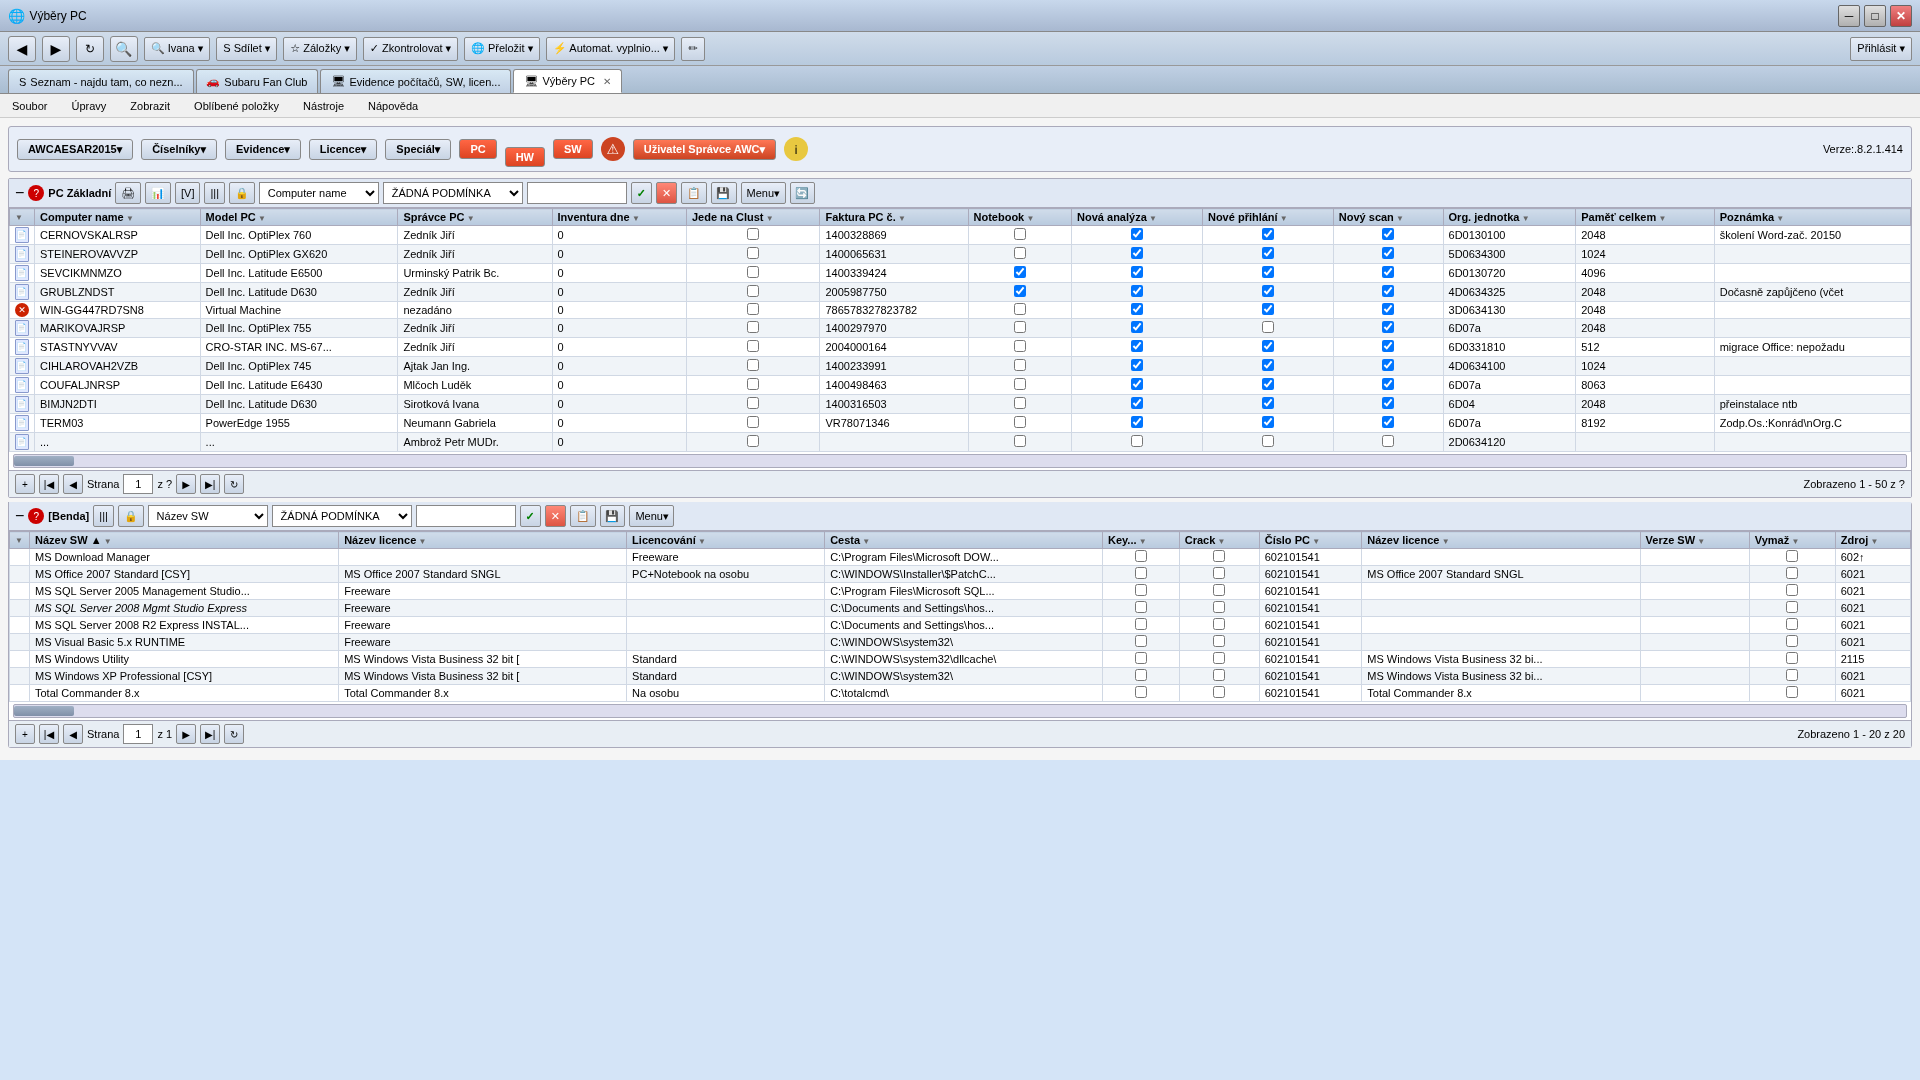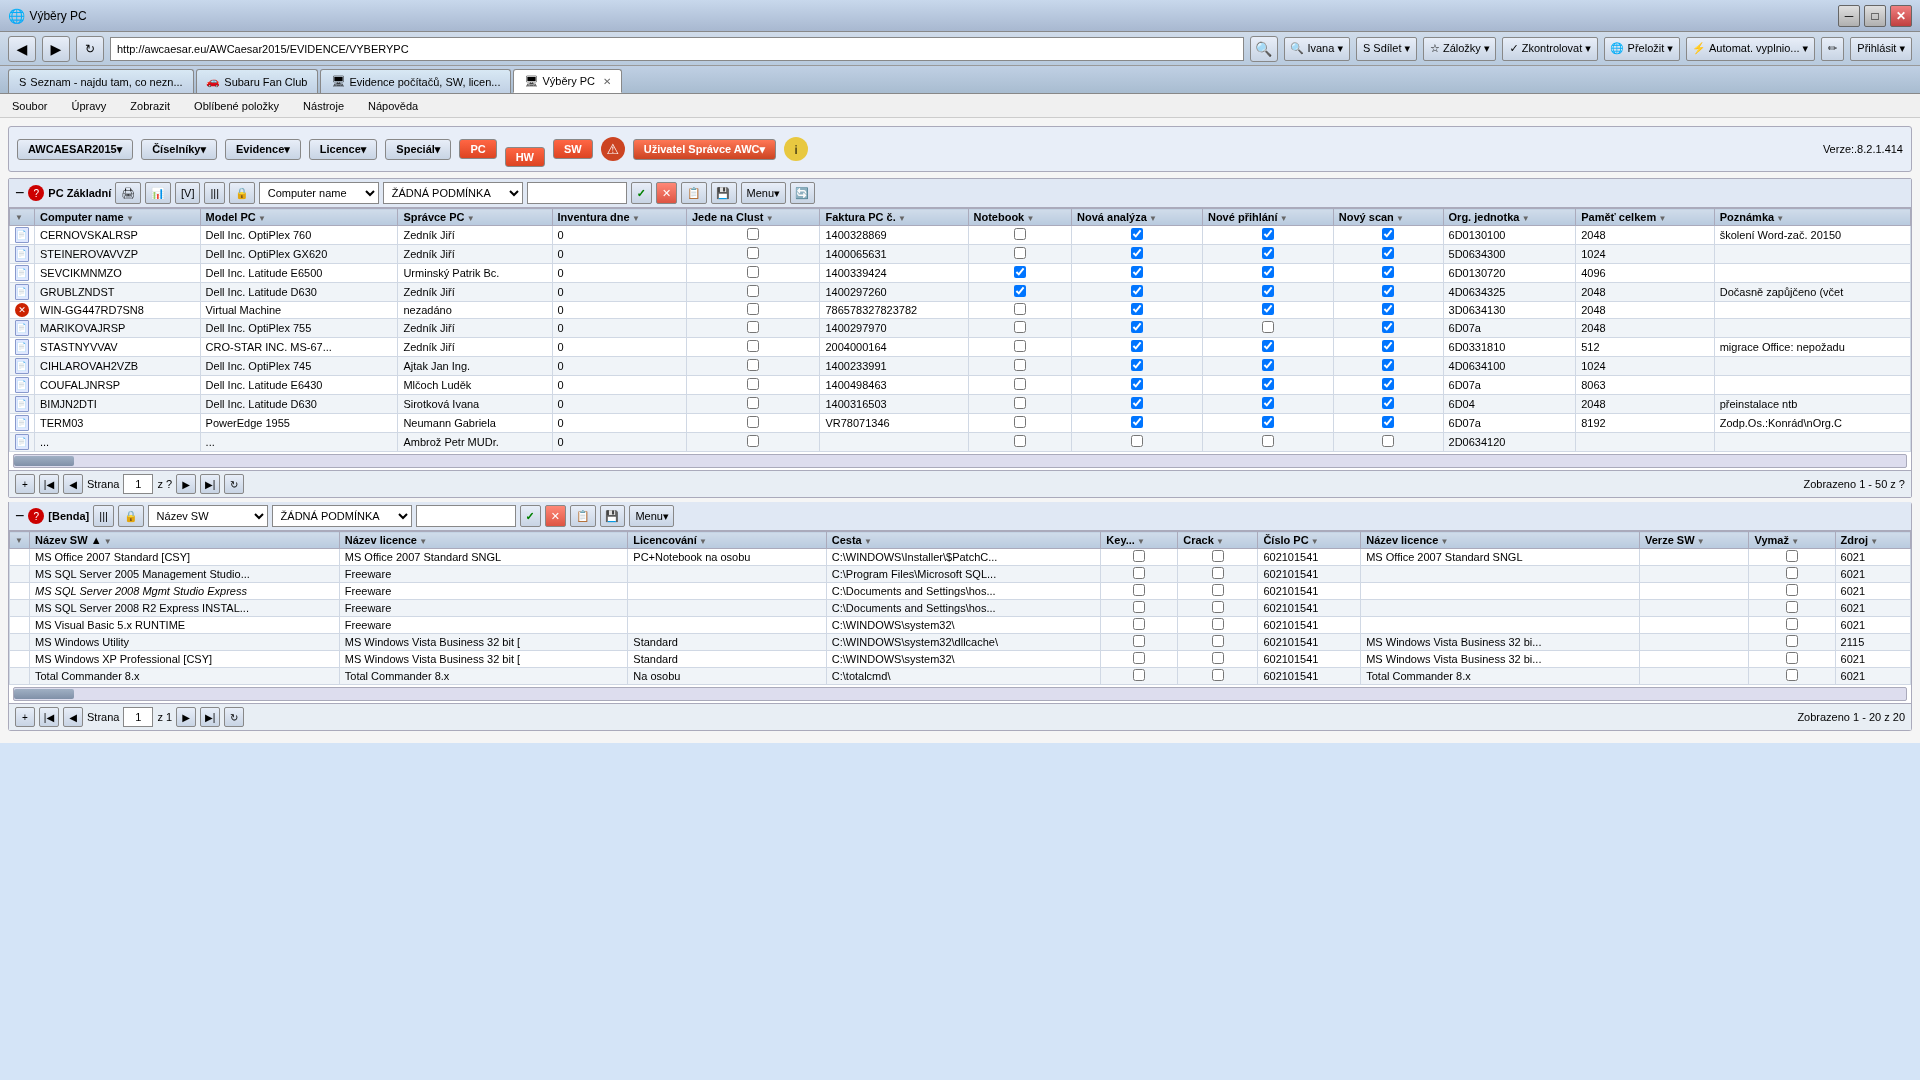--- a/index.html
+++ b/index.html
@@ -226,21 +226,20 @@
     <div class="win-btn win-btn-min">─</div>
     <div class="win-btn win-btn-max">□</div>
     <div class="win-btn win-btn-close">✕</div>
   </div>
 </div>
 
 <div class="browser-navbar">
   <div class="nav-btn">◀</div>
   <div class="nav-btn">▶</div>
   <div class="nav-btn" style="font-size:12px;">↻</div>
-  <input class="address-bar" type="text" value="http://awcaesar.eu/AWCaesar2015/EVIDENCE/VYBERYPC" style="flex: 1 1 0%;">
   <div class="nav-btn">🔍</div>
   <div class="toolbar-btn">🔍 Ivana ▾</div>
   <div class="toolbar-btn">S Sdílet ▾</div>
   <div class="toolbar-btn">☆ Záložky ▾</div>
   <div class="toolbar-btn">✓ Zkontrolovat ▾</div>
   <div class="toolbar-btn">🌐 Přeložit ▾</div>
   <div class="toolbar-btn">⚡ Automat. vyplnio... ▾</div>
   <div class="toolbar-btn">✏</div>
   <div style="margin-left:auto;" class="toolbar-btn">Přihlásit ▾</div>
 </div>
@@ -387,21 +386,21 @@
       <td>4096</td>
       <td style="max-width:150px; overflow:hidden; text-overflow:ellipsis;"></td>
     </tr>
             <tr>
       <td class="row-icon"><span style="display:inline-block;width:14px;height:16px;background:#e0e8ff;border:1px solid #8899cc;border-radius:1px;font-size:9px;text-align:center;line-height:15px;">📄</span></td>
       <td>GRUBLZNDST</td>
       <td>Dell Inc. Latitude D630</td>
       <td>Zedník Jiří</td>
       <td>0</td>
       <td class="cb-cell"><input type="checkbox" style=""></td>
-      <td>1400297260</td>
+      <td>2005987750</td>
       <td class="cb-cell"><input type="checkbox" checked="" style=""></td>
       <td class="cb-cell"><input type="checkbox" checked="" style=""></td>
       <td class="cb-cell"><input type="checkbox" checked="" style=""></td>
       <td class="cb-cell"><input type="checkbox" checked="" style=""></td>
       <td>4D0634325</td>
       <td>2048</td>
       <td style="max-width:150px; overflow:hidden; text-overflow:ellipsis;">Dočasně zapůjčeno (včet</td>
     </tr>
             <tr>
       <td class="row-icon"><span style="display:inline-block;width:14px;height:14px;background:#cc2200;border-radius:50%;font-size:9px;text-align:center;line-height:14px;color:white;">✕</span></td>
@@ -589,20 +588,34 @@
             <th>Číslo PC</th>
             <th>Název licence</th>
             <th>Verze SW</th>
             <th>Vymaž</th>
             <th>Zdroj</th>
           </tr>
         </thead>
         <tbody id="sw-table-body">
             <tr>
       <td class="row-icon"></td>
+      <td style="max-width:200px; overflow:hidden; text-overflow:ellipsis;">MS Download Manager</td>
+      <td style="max-width:200px; overflow:hidden; text-overflow:ellipsis;"></td>
+      <td>Freeware</td>
+      <td style="max-width:180px; overflow:hidden; text-overflow:ellipsis;">C:\Program Files\Microsoft DOW...</td>
+      <td class="cb-cell"><input type="checkbox" style=""></td>
+      <td class="cb-cell"><input type="checkbox" style=""></td>
+      <td>602101541</td>
+      <td style="max-width:180px; overflow:hidden; text-overflow:ellipsis;"></td>
+      <td></td>
+      <td class="cb-cell"><input type="checkbox" style=""></td>
+      <td>602↑</td>
+    </tr>
+            <tr>
+      <td class="row-icon"></td>
       <td style="max-width:200px; overflow:hidden; text-overflow:ellipsis;">MS Office 2007 Standard [CSY]</td>
       <td style="max-width:200px; overflow:hidden; text-overflow:ellipsis;">MS Office 2007 Standard SNGL</td>
       <td>PC+Notebook na osobu</td>
       <td style="max-width:180px; overflow:hidden; text-overflow:ellipsis;">C:\WINDOWS\Installer\$PatchC...</td>
       <td class="cb-cell"><input type="checkbox" style=""></td>
       <td class="cb-cell"><input type="checkbox" style=""></td>
       <td>602101541</td>
       <td style="max-width:180px; overflow:hidden; text-overflow:ellipsis;">MS Office 2007 Standard SNGL</td>
       <td></td>
       <td class="cb-cell"><input type="checkbox" style=""></td>

